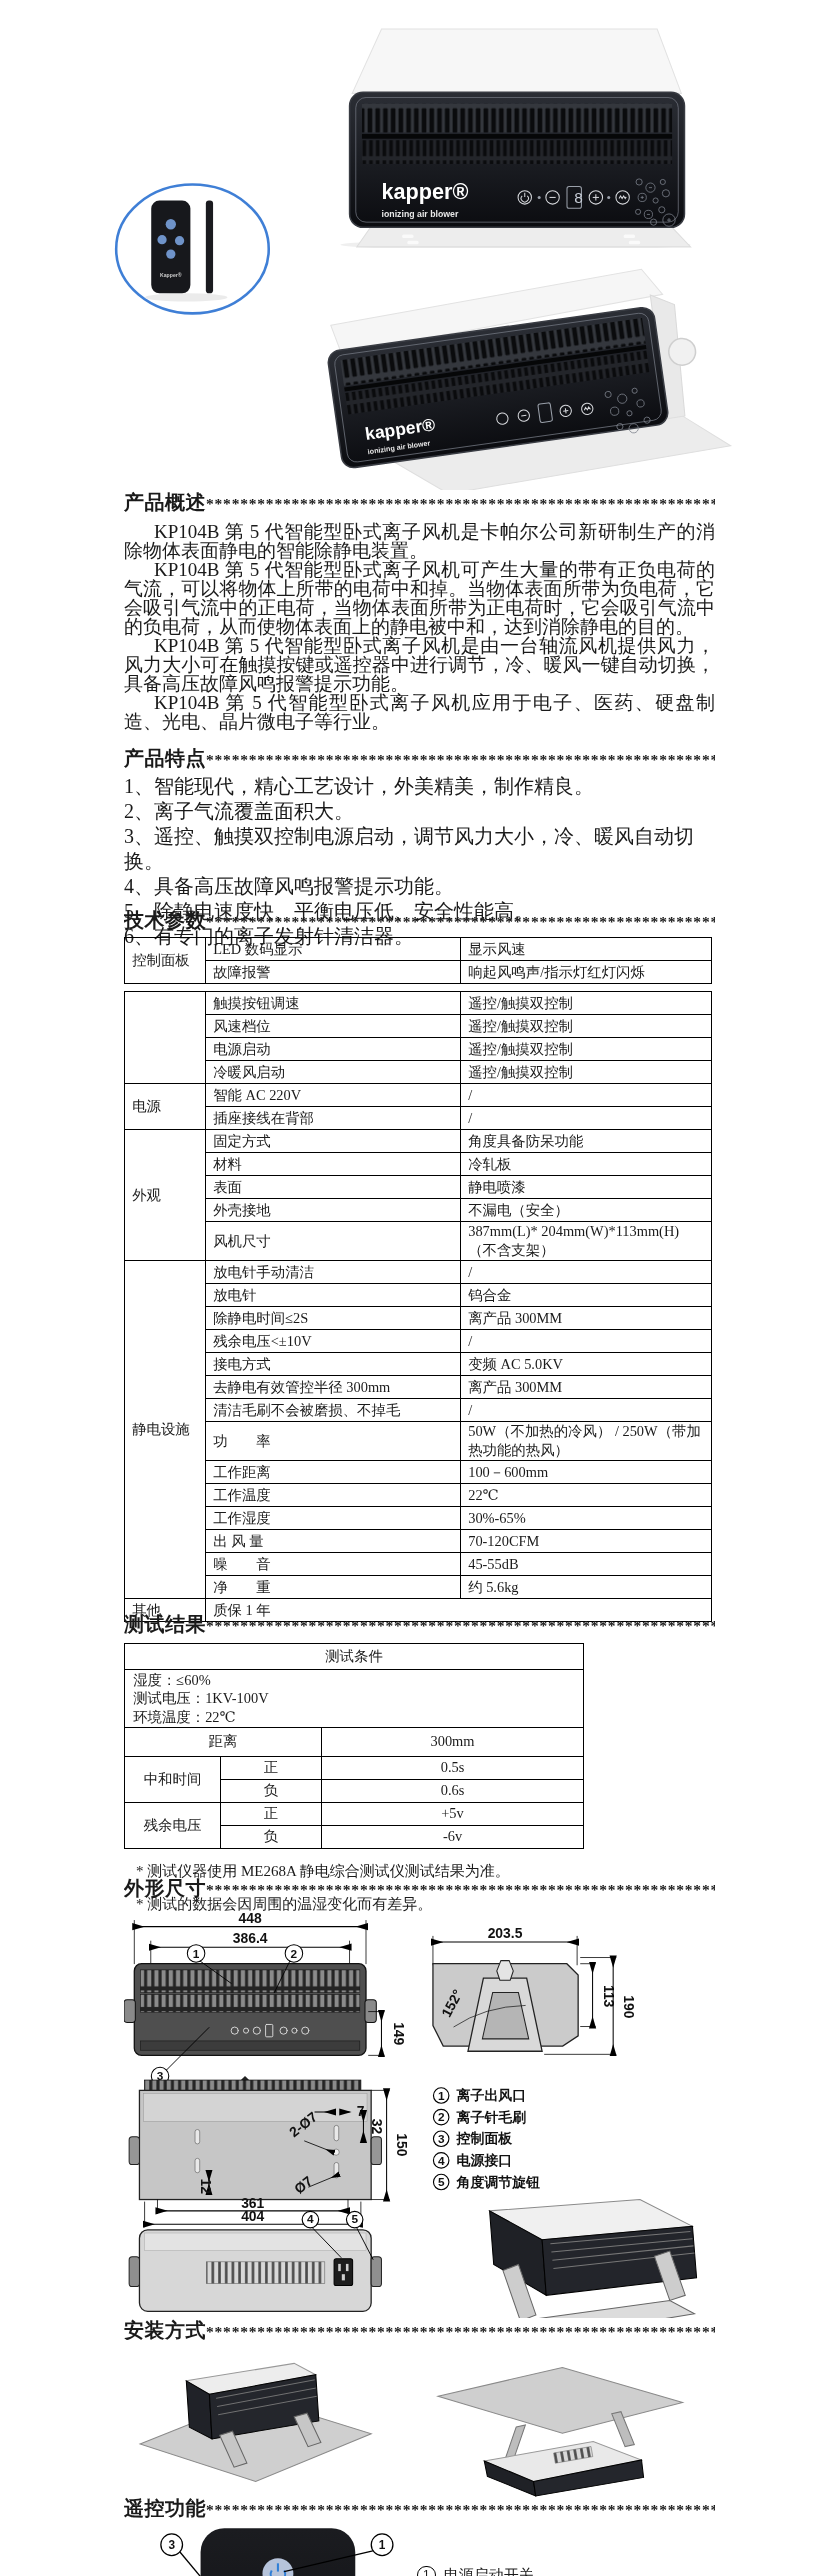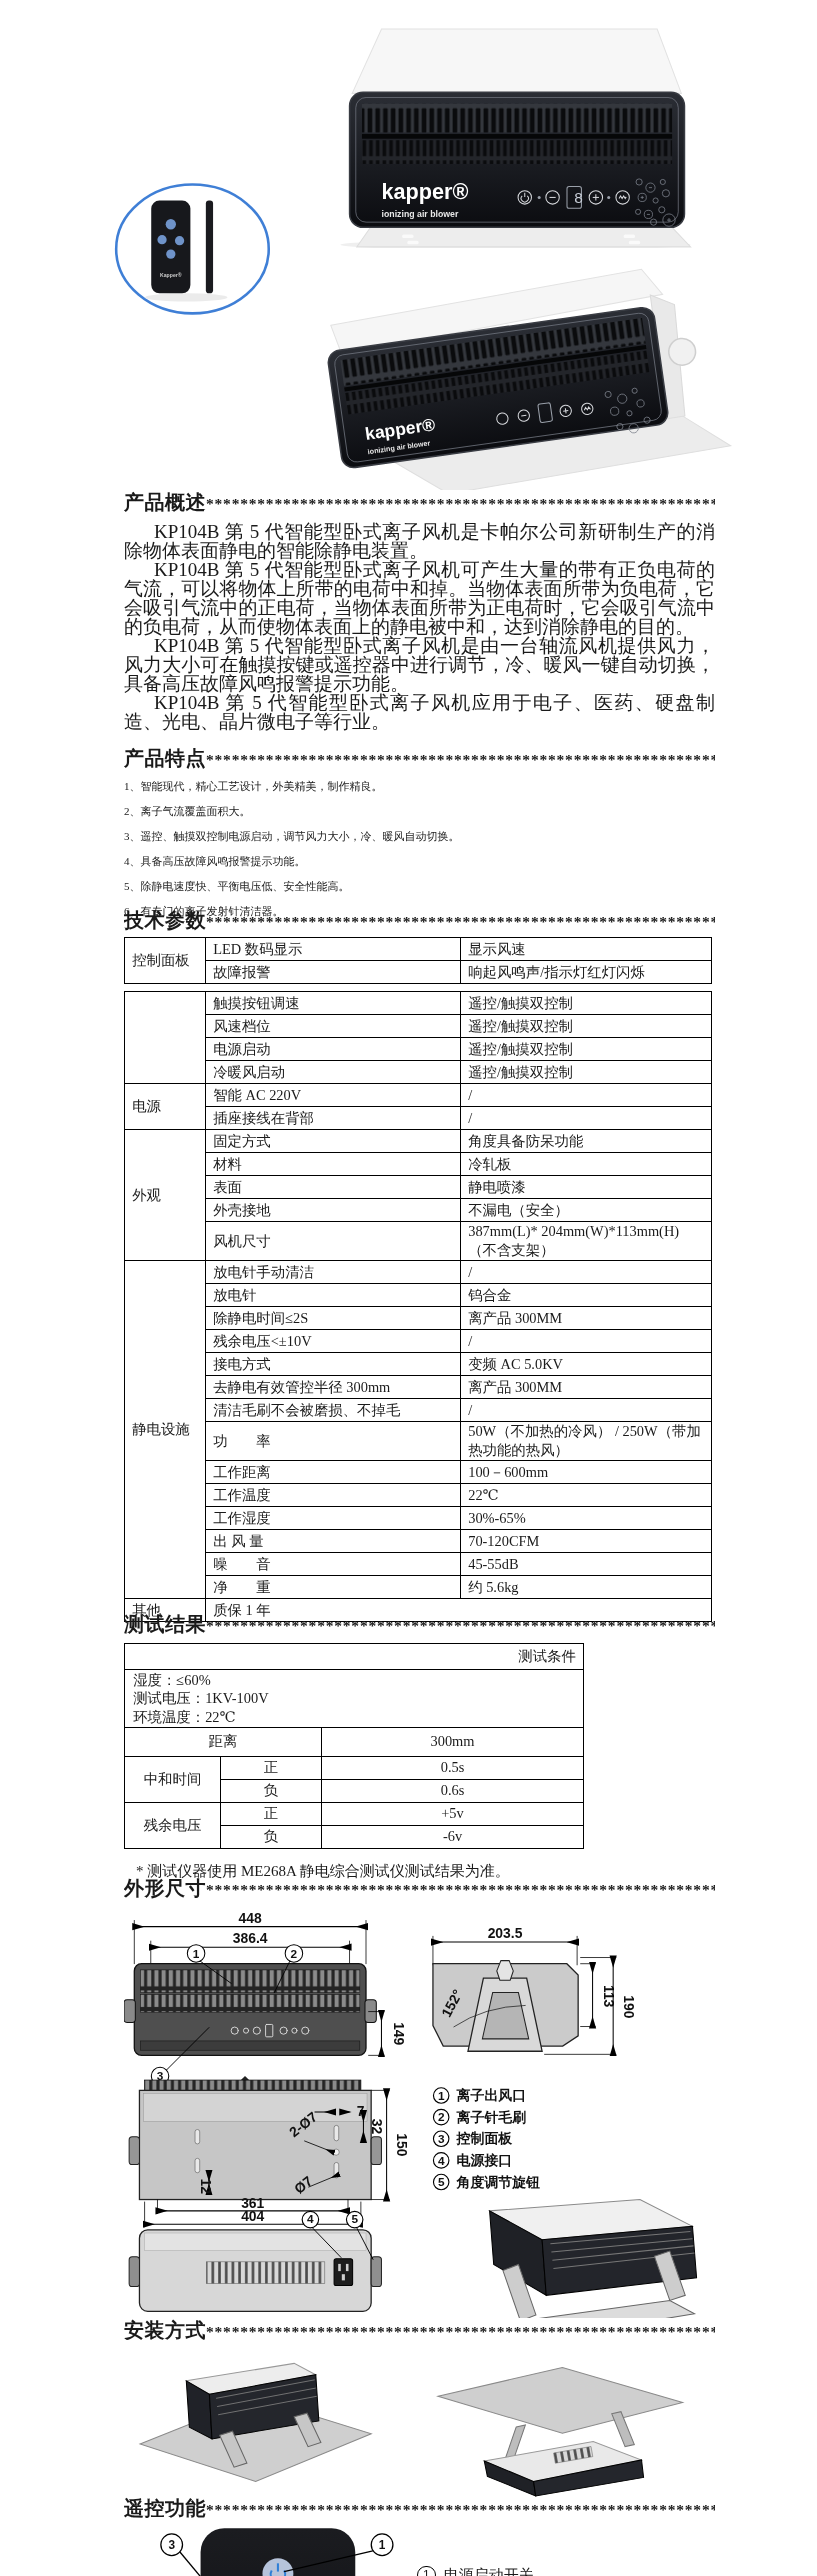--- a/index.html
+++ b/index.html
@@ -6,21 +6,21 @@
   .page{position:relative;width:818px;height:2865px;background:#ffffff;margin:0 auto;overflow:hidden;
         font-family:"Liberation Serif","DejaVu Serif",serif;color:#1a1a1a;}
   .abs{position:absolute;}
   
   .hdr{white-space:nowrap;overflow:hidden;width:591px;height:24px;line-height:24px;}
   .hdr .t{font-size:20px;font-weight:bold;letter-spacing:0.5px;}
   .hdr .stars{font-size:15.5px;font-weight:bold;letter-spacing:0.8px;}
   
   .para{font-size:19px;line-height:19px;margin:0;text-align:justify;}
   .para.ind{text-indent:30px;}
-  .feat{font-size:11px;line-height:25px;margin:0;}
+  .feat{font-size:20px;line-height:25px;margin:0;}
   
   table{border-collapse:collapse;table-layout:fixed;}
   .spec,.ttab{font-size:14.4px;}
   .spec td,.ttab td{border:1px solid #000;padding:0.5px 7.2px;height:21px;line-height:18.5px;overflow:hidden;}
   .spec{width:587px;}
   .gc{padding-left:8.2px;}
   .ttab{width:460px;}
   .ctr{text-align:center;}
   .conds{display:flex;justify-content:space-between;padding:0 6.2px 0 1px;flex-direction:column;}
   .note{font-size:15px;line-height:21.6px;margin:12px;}
@@ -338,21 +338,21 @@
   <div class="abs" style="left:124px;top:1612px;width:591px;">
     <div class="hdr"><span class="t">测试结果</span><span class="stars">******************************************************************************</span></div>
     <table class="ttab" style="margin-top:7.2px;">
       <colgroup>
           <col style="width:96px">
           <col style="width:101px">
           <col style="width:262px">
         </colgroup>
       <tbody>
           <tr>
-            <td colspan="3" class="ctr" style="height:24px;text-align:right;">测试条件</td>
+            <td colspan="3" class="ctr" style="height:24px;">测试条件</td>
           </tr>
       <tr>
             <td colspan="3" style="height:26px;">
         <div class="conds">
           <span>湿度：≤60%</span>
           <span>测试电压：1KV-100V</span>
           <span>环境温度：22℃</span>
         </div>
             </td>
           </tr>
@@ -375,20 +375,21 @@
         <td class="ctr">+5v</td>
       </tr>
       <tr>
         <td class="ctr" style="height:20.6px;">负</td>
         <td class="ctr">-6v</td>
       </tr>
     </tbody>
       </table>
     <div style="margin-top:9.3px;">
       <p class="note">* 测试仪器使用 ME268A 静电综合测试仪测试结果为准。</p>
+      <p class="note">* 测试的数据会因周围的温湿变化而有差异。</p>
     </div>
   </div>
 
   <div class="abs" style="left:124px;top:1876px;width:591px;">
     <div class="hdr"><span class="t">外形尺寸</span><span class="stars">******************************************************************************</span></div>
     <svg width="587" height="412" viewBox="0 0 1140 800" style="margin-top:6.2px;">
       <defs>
         <marker id="ar" markerWidth="12" markerHeight="10" refX="10" refY="5" orient="auto-start-reverse">
           <path d="M0,5 L12,1.5 L12,8.5 z" fill="#000"></path>
         </marker>

